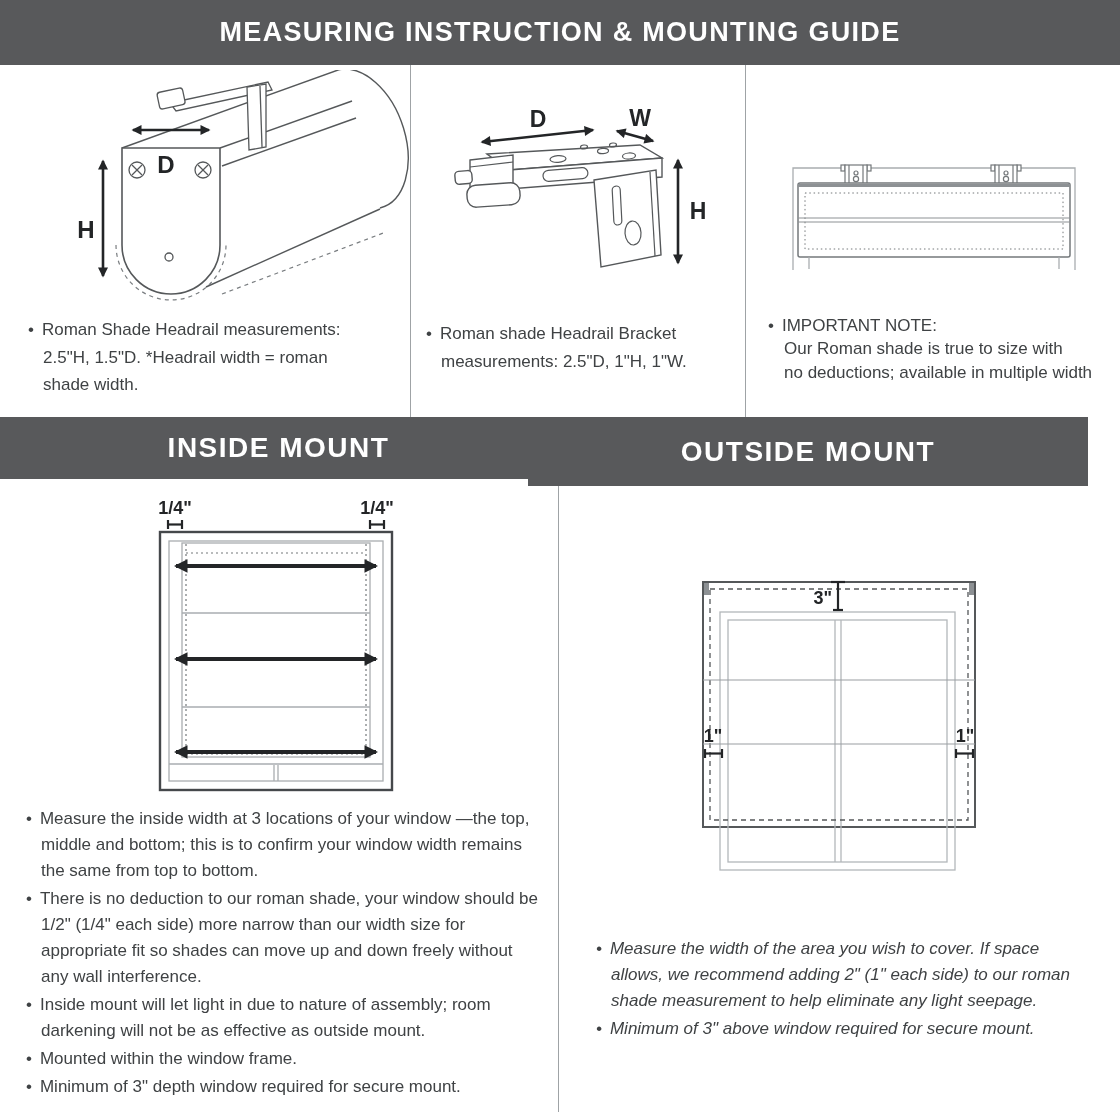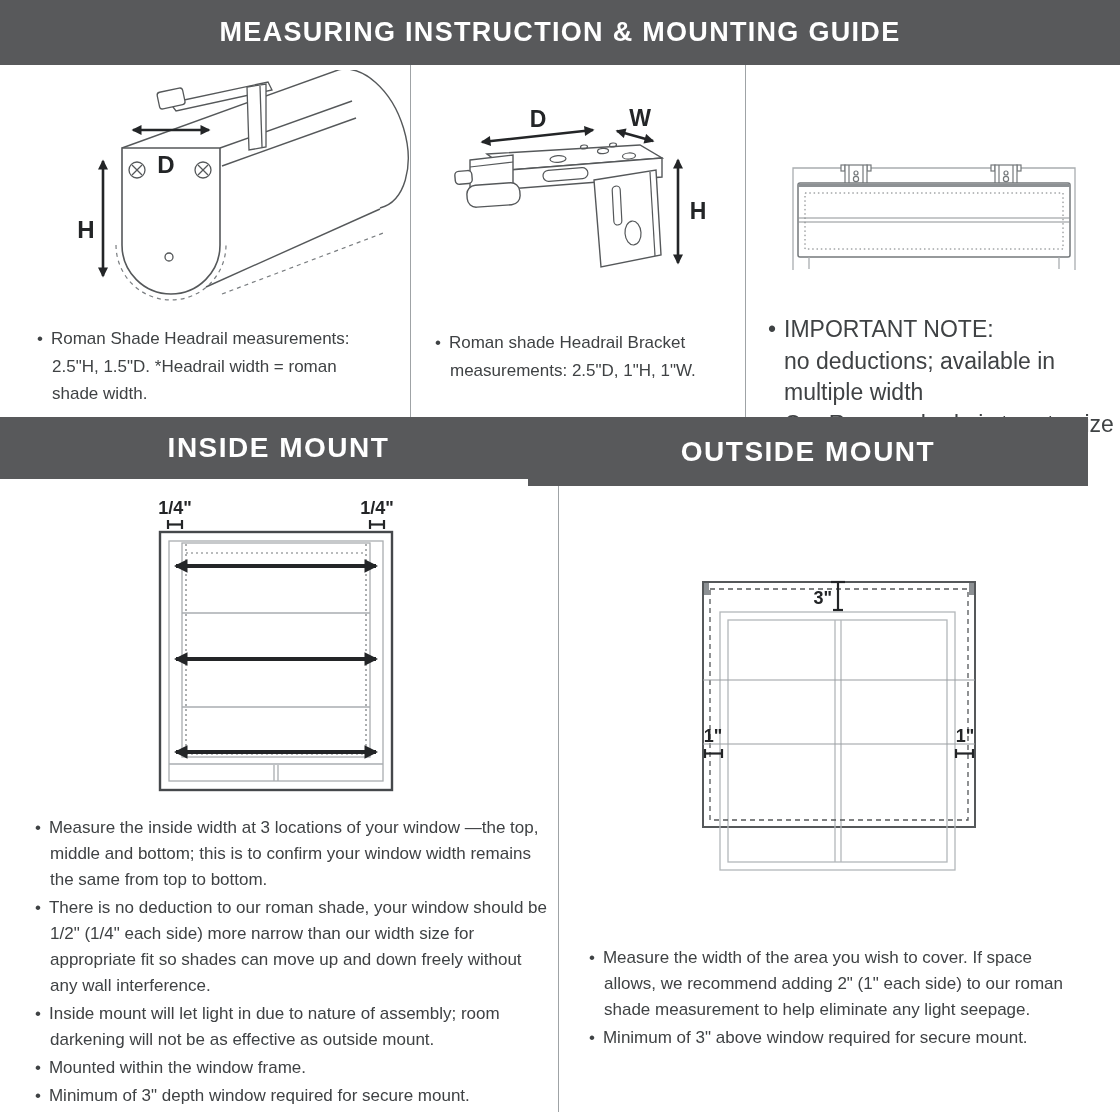--- a/index.html
+++ b/index.html
@@ -13,30 +13,30 @@
     font-weight:bold;
   }
   #top-header   { left:0;   top:0;     width:1120px; height:65px; font-size:27px; letter-spacing:1.3px; }
   #inside-bar   { left:0;   top:417px; width:557px;  height:62px; font-size:28px; letter-spacing:1.5px; }
   #outside-bar  { left:528px;top:417px; width:560px; height:69px; font-size:28px; letter-spacing:1.5px; }
   .vline { position:absolute; width:1px; background:#9fa3a6; }
   #divider-top-1 { left:410px; top:65px;  height:353px; }
   #divider-top-2 { left:745px; top:65px;  height:353px; }
   #divider-bottom{ left:558px; top:486px; height:626px; }
   svg { position:absolute; display:block; }
-  .blist { list-style:none; margin:9px; padding:0; position:absolute; font-size:17px; }
+  .blist { list-style:none; margin:0; padding:0; position:absolute; font-size:17px; }
   .blist li { padding-left:15px; text-indent:-15px; }
   .blist li::before { content:"\2022"; margin-right:8px; }
   #headrail-list { left:28px;  top:316px; width:335px; line-height:1.62; }
   #bracket-list  { left:426px; top:320px; width:300px; line-height:1.62; }
   #inside-list   { left:26px;  top:806px; width:512px; line-height:1.53; }
   #inside-list li { margin-bottom:2px; }
-  #outside-list  { left:580px; top:936px; width:492px; line-height:1.53; }
+  #outside-list  { left:596px; top:936px; width:492px; line-height:1.53;font-style:italic; }
   #outside-list li { margin-bottom:2px; }
-  .note-block { position:absolute; left:768px; top:314px; width:348px; font-size:23px; line-height:1.38; }
+  .note-block { position:absolute; left:768px; top:314px; width:348px; font-size:17px; line-height:1.38; }
   .note-block .bullet-dot { margin-right:8px; }
   .note-line { padding-left:16px; }
   .dim-label { font-weight:bold; fill:#232527; }
 </style>
 </head>
 <body>
 
 <div class="page">
 
   <div class="hbar" id="top-header">
@@ -159,22 +159,22 @@
     <rect x="13" y="23" width="272" height="74" rx="2" fill="#ffffff" stroke="#74787b" stroke-width="1.5"></rect>
     <line x1="13" y1="25.5" x2="285" y2="25.5" stroke="#8d9194" stroke-width="3"></line>
     <rect x="20" y="33" width="258" height="56" fill="none" stroke="#74787b" stroke-width="1" stroke-dasharray="1.5,2.8"></rect>
     <line x1="13" y1="58" x2="285" y2="58" stroke="#8d9194" stroke-width="1"></line>
     <line x1="13" y1="62" x2="285" y2="62" stroke="#8d9194" stroke-width="1"></line>
     <line x1="24" y1="97" x2="24" y2="109" stroke="#a9adb0" stroke-width="1.3"></line>
     <line x1="274" y1="97" x2="274" y2="109" stroke="#a9adb0" stroke-width="1.3"></line>
   </svg>
   <div class="note-block">
     <div><span class="bullet-dot">•</span><span>IMPORTANT NOTE:</span></div>
+    <div class="note-line">Our Roman shade is true to size with</div>
     <div class="note-line">no deductions; available in multiple width</div>
-    <div class="note-line">Our Roman shade is true to size with</div>
   </div>
 
   <div class="hbar" id="inside-bar">
     <span>INSIDE MOUNT</span>
   </div>
   <div class="hbar" id="outside-bar">
     <span>OUTSIDE MOUNT</span>
   </div>
 
   <svg style="left:130px;top:492px" width="300" height="310" viewBox="0 0 300 310">

